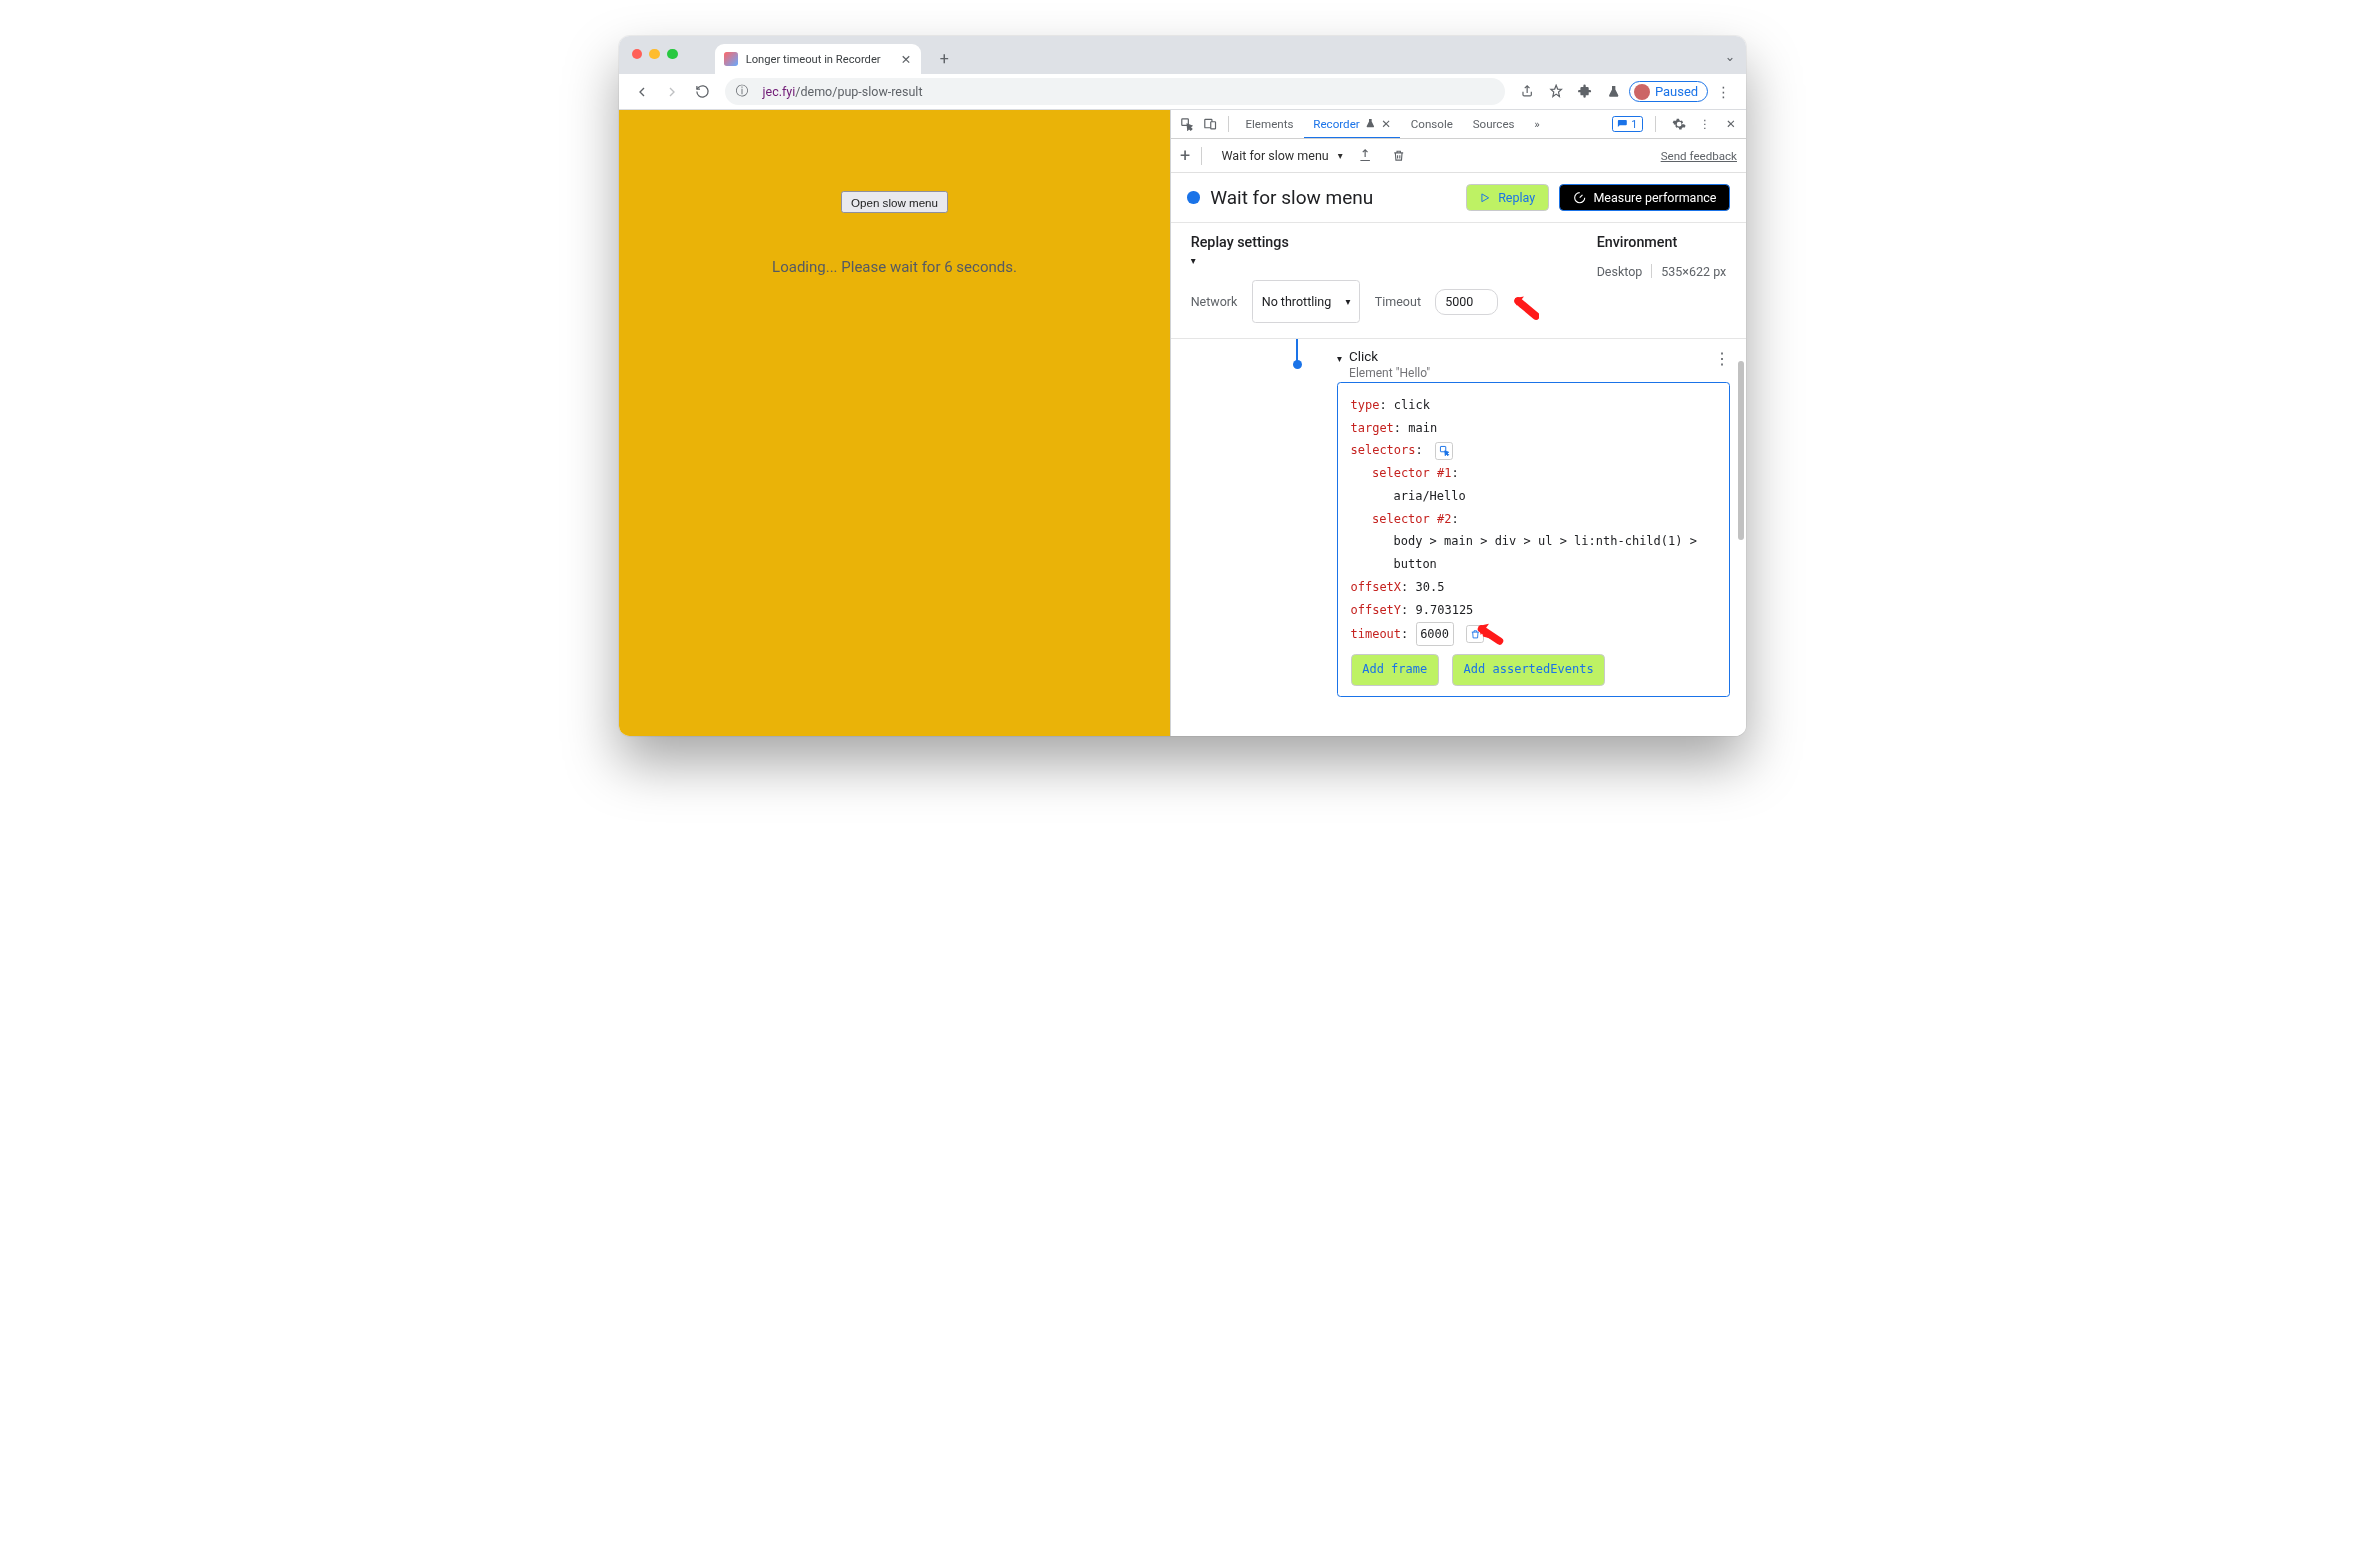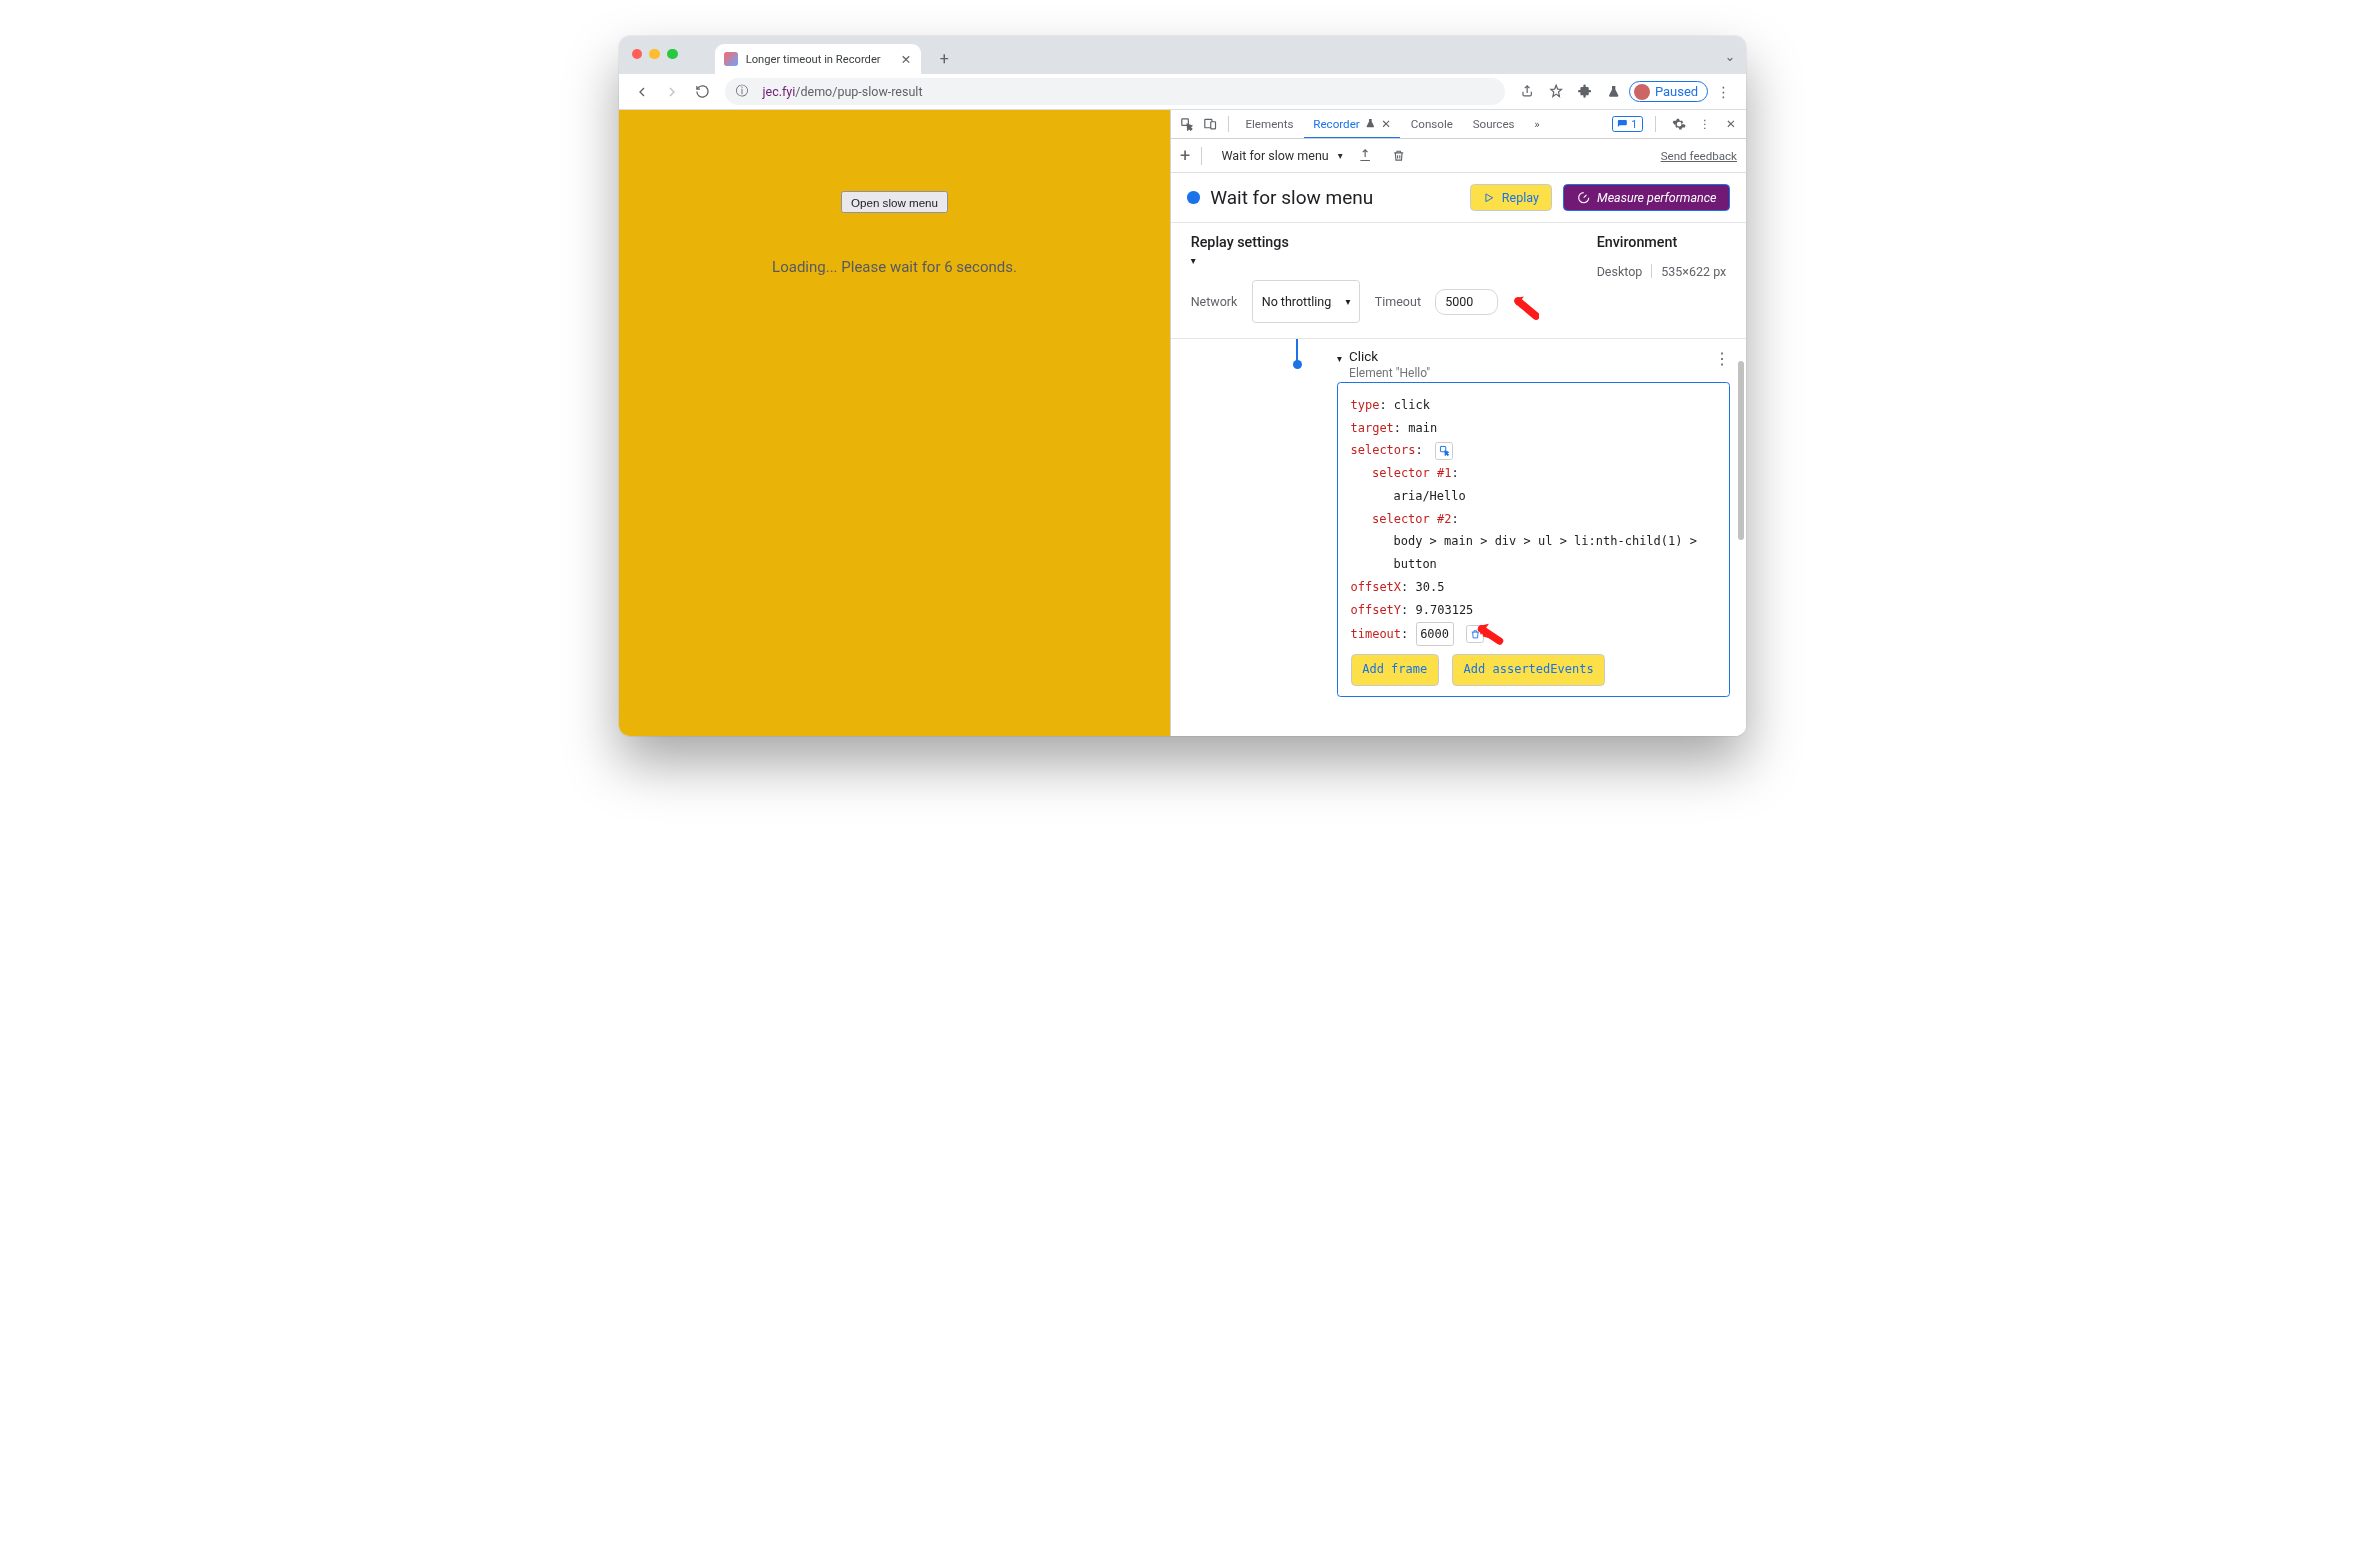--- a/index.html
+++ b/index.html
@@ -158,22 +158,22 @@
     gap:10.7px;
     border-bottom:0.9px solid #e5e5e5;
   }
   .rec-dot { width:12.5px; height:12.5px; border-radius:50%; background:#1a73e8;}
   .rec-title { font-size:19px; color:#202124; flex:1;}
   .btn-outline, .btn-primary {
     display:flex; align-items:center; gap:7.2px;
     padding:5.4px 12.5px; border-radius:4.5px;
     font-size:12.5px; cursor:pointer;
   }
-  .btn-outline { border:0.9px solid #c8c9cc; color:#1a73e8; background:#fde047;}
-  .btn-primary { background:#701a75; color:#fff; border:0.9px solid #1a73e8;font-style:italic;}
+  .btn-outline { border:0.9px solid #c8c9cc; color:#1a73e8; background:#bef264;}
+  .btn-primary { background:#000000; color:#fff; border:0.9px solid #1a73e8;}
   
   .settings-row {
     padding:10.7px 19.7px 14.3px;
     display:flex;
     border-bottom:0.9px solid #e5e5e5;
     gap:36px;
   }
   .settings-col .hdr { font-size:14.3px; color:#202124; display:flex; gap:5.4px; margin-bottom:14px; font-weight:500;flex-direction:column;}
   .settings-controls { display:flex; align-items:center; gap:14.3px; font-size:12.5px; color:#5f6368;}
   .select-box {

